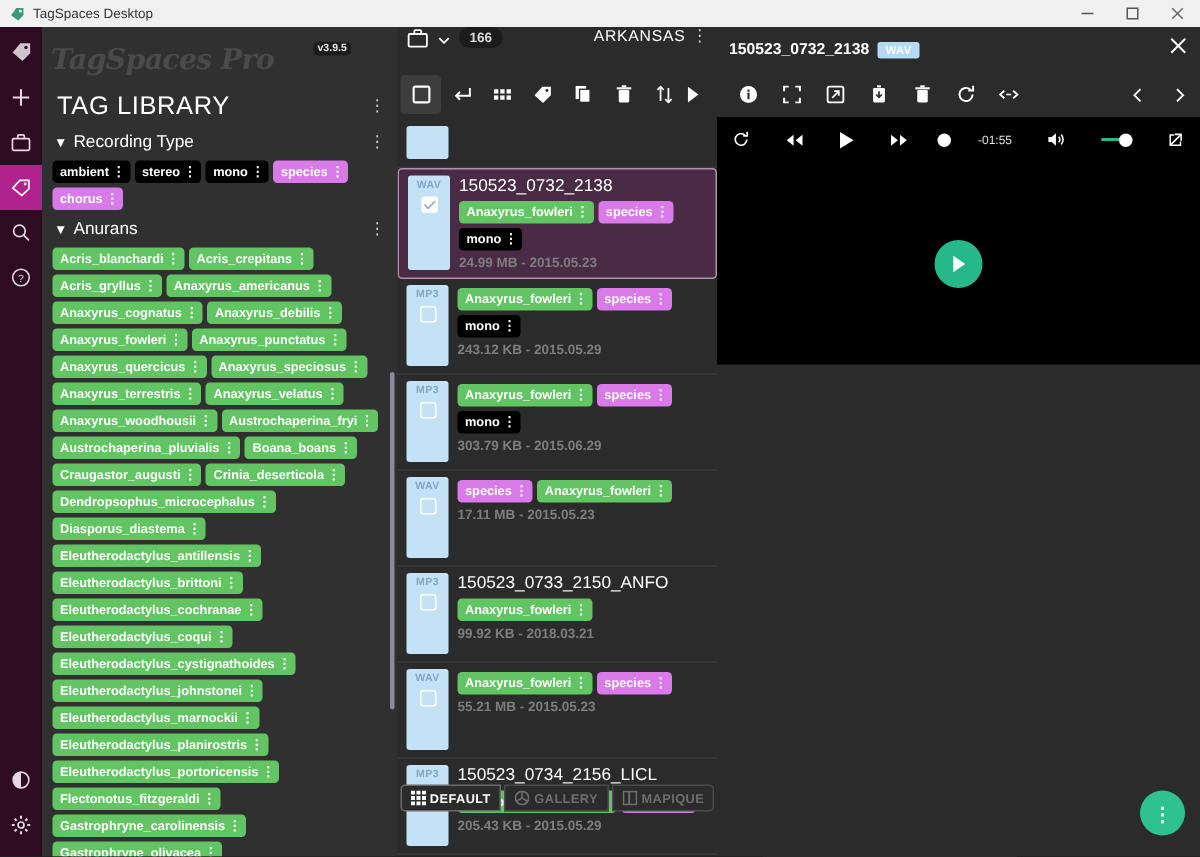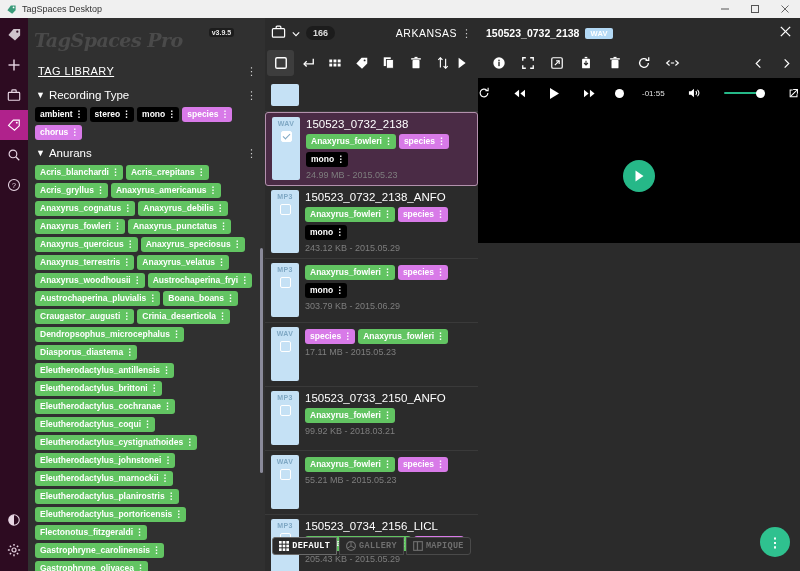--- a/index.html
+++ b/index.html
@@ -51,21 +51,21 @@
   }
   .brand-ver {
     background: #1c1c1c; color: #e8e8e8; font-size: 7px; font-weight: bold;
     border-radius: 3px; padding: 1px 3px; margin-left: 4px; align-self: flex-start;
     margin-top: 6px;
   }
   .sb-section {
     display: flex; align-items: center; justify-content: space-between;
     padding: 0 8px 0 10px; height: 26px;
   }
-  .sb-section-title { font-size: 11px; color: #fff; letter-spacing: .4px; text-decoration: underline; }
+  .sb-section-title { font-size: 17px; color: #fff; letter-spacing: .4px; }
   .sb-group {
     display: flex; align-items: center; justify-content: space-between;
     padding: 0 8px 0 8px; height: 22px;
   }
   .sb-group-left { display: flex; align-items: center; gap: 4px; }
   .sb-group-title { font-size: 11.5px; color: #fff; }
   .dots { color: #cfcfcf; font-size: 11px; letter-spacing: 0; line-height: 1; }
   .chev { color: #fff; font-size: 9px; display: inline-block; }
 
   .tagwrap {
@@ -86,21 +86,21 @@
     position: absolute; right: 2px; top: 230px; width: 3px; height: 225px;
     background: #8a8a9a; border-radius: 2px;
   }
 
   
   .filelist {
     position: absolute; left: 265px; top: 18px; width: 213px; height: 553px;
     background: #2b2b2b; overflow: hidden;
   }
   .fl-top {
-    height: 30px; display: flex; align-items: center; padding: 0 6px; gap: 6px;
+    height: 30px; display: flex; align-items: flex-start; padding: 0 6px; gap: 6px;
   }
   .fl-count {
     background: #1c1c1c; color: #ddd; font-size: 9px; font-weight: bold;
     border-radius: 9px; padding: 2px 7px;
   }
   .fl-loc {
     margin-left: auto; display: flex; align-items: center; gap: 4px;
     color: #fff; font-size: 10.5px; letter-spacing: .5px;
   }
   .fl-tools {
@@ -131,25 +131,25 @@
     display: flex; align-items: center; justify-content: center;
   }
   .thumb-box.checked { background: #fff; }
   .thumb-box.checked::after {
     content: ""; width: 6px; height: 3px; border-left: 1.6px solid #7fa8c4;
     border-bottom: 1.6px solid #7fa8c4; transform: rotate(-45deg) translate(1px,-1px);
   }
   .fl-info { flex: 1; min-width: 0; }
   .fl-name { font-size: 11.5px; color: #fff; line-height: 15px; }
   .fl-tags { display: flex; gap: 3px; margin-top: 2px; flex-wrap: wrap; }
-  .fl-meta { font-size: 9px; color: #7e7e7e; margin-top: 3px; }
+  .fl-meta { font-size: 9px; color: #7e7e7e; margin-top: 3px; font-weight: bold; }
 
   .fl-footer {
-    position: absolute; left: 0; right: 0; bottom: 14px; height: 22px;
-    display: flex; align-items: center; justify-content: center; gap: 2px; font-family: Liberation Mono, monospace;
+    position: absolute; left: 0; right: 0; bottom: 26px; height: 22px;
+    display: flex; align-items: flex-start; justify-content: center; gap: 2px;
   }
   .fl-fbtn {
     display: flex; align-items: center; gap: 3px; padding: 3px 6px;
     border: 1px solid #4a4a4a; font-size: 8.5px; font-weight: bold;
     color: #6f6f6f; letter-spacing: .3px; background: #2b2b2b;
   }
   .fl-fbtn.active { color: #fff; border-color: #6a6a6a; }
   .fl-fbtn:first-child { border-radius: 3px 0 0 3px; }
   .fl-fbtn:last-child { border-radius: 0 3px 3px 0; }
 
@@ -172,21 +172,21 @@
   }
   .dt-tool { width: 29px; height: 26px; display: flex; align-items: center; justify-content: center; }
   .dt-nav { margin-left: auto; display: flex; }
   .dt-nav .dt-tool { width: 28px; }
 
   .player {
     position: absolute; left: 478px; top: 78px; width: 322px; height: 165px;
     background: #000;
   }
   .pl-bar {
-    height: 30px; display: flex; align-items: center; gap: 23px; padding: 0 0; color: #fff;
+    height: 30px; display: flex; align-items: center; gap: 23px; padding: 0 10px; color: #fff;
   }
   .pl-btn { display: flex; align-items: center; justify-content: center; }
   .pl-prog { flex: 1; display: flex; align-items: center; position: relative; height: 12px; }
   .pl-prog-bg { position: absolute; left: 0; right: 0; height: 2.5px; background: #6b6b6b; border-radius: 2px; }
   .pl-prog-fill { position: absolute; left: 0; height: 2.5px; background: #26b888; border-radius: 2px; }
   .pl-knob { position: absolute; width: 9px; height: 9px; border-radius: 50%; background: #fff; }
   .pl-time { font-size: 8px; color: #e0e0e0; }
   .pl-vol { width: 52px; position: relative; height: 12px; display: flex; align-items: center; }
   .pl-vol-bg { position: absolute; left: 0; right: 0; height: 2.5px; background: #26b888; border-radius: 2px; }
   .pl-vol-knob { position: absolute; right: 0; width: 9px; height: 9px; border-radius: 50%; background: #fff; }
@@ -585,21 +585,20 @@
             </div>
             <div class="fl-meta">24.99 MB - 2015.05.23</div>
           </div>
         </div>
         <div class="fl-row">
           <div class="thumb">
             <div class="thumb-ext">MP3</div>
             <div class="thumb-box"></div>
           </div>
           <div class="fl-info">
-            <div class="fl-name">150523_0732_2138_ANFO</div>
             <div class="fl-tags">
               <span class="tag green">
                 <span>Anaxyrus_fowleri</span>
                 <span class="tdots">⋮</span>
               </span>
               <span class="tag purple">
                 <span>species</span>
                 <span class="tdots">⋮</span>
               </span>
               <span class="tag black">

